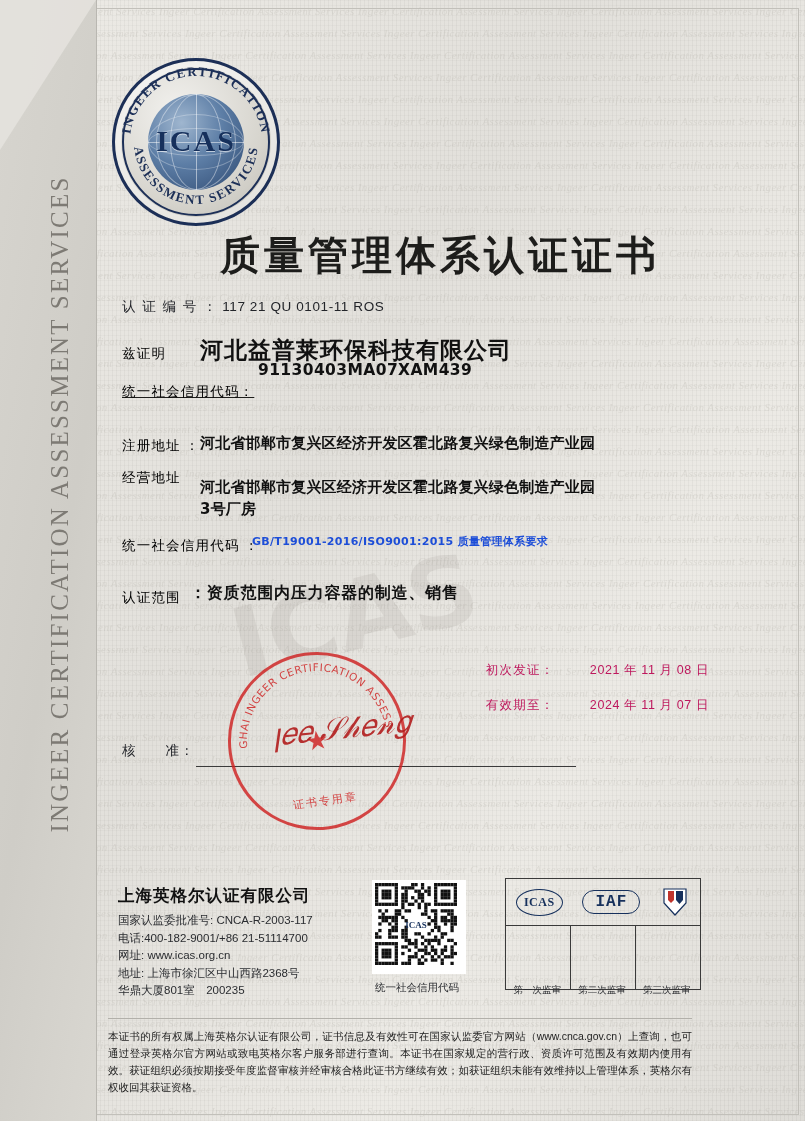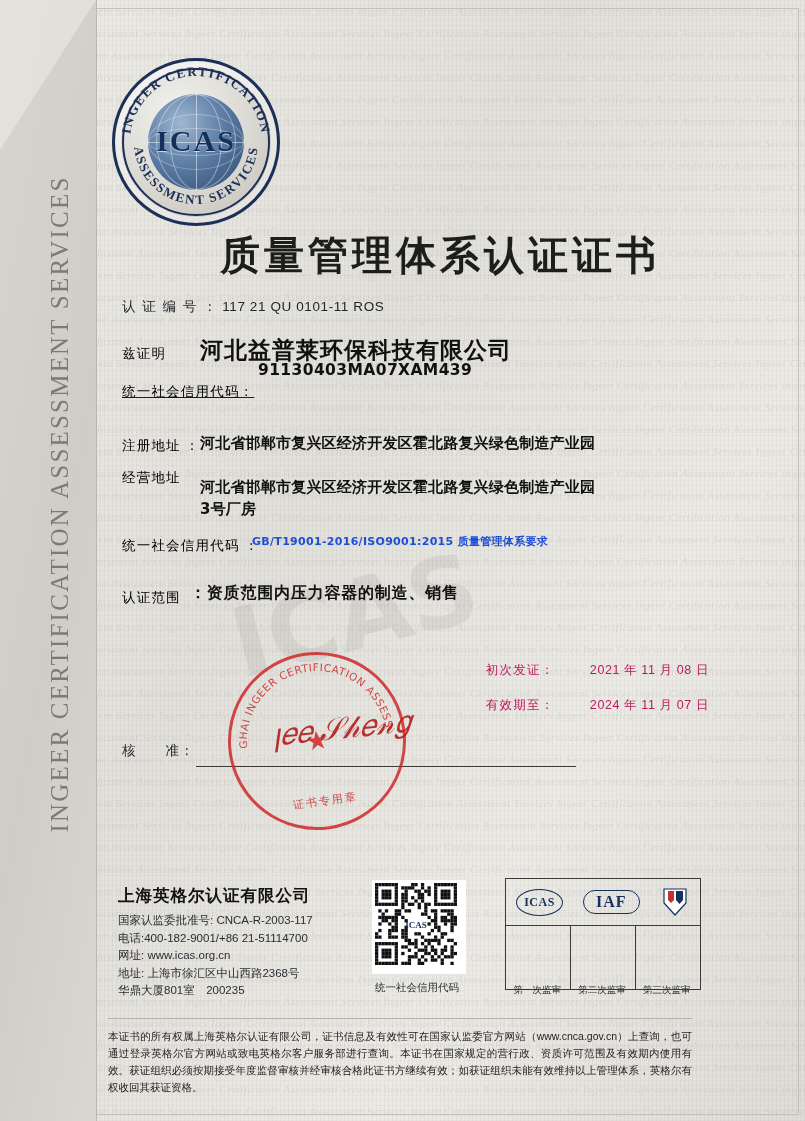--- a/index.html
+++ b/index.html
@@ -379,21 +379,21 @@
     font-family: "Liberation Serif", serif;
     font-weight: bold;
     font-size: 12px;
     color: #16305c;
     border: 1.5px solid #16305c;
     border-radius: 50%;
     padding: 5px 7px;
     letter-spacing: 0.5px;
   }
   .iaf-mark {
-    font-family: Liberation Serif, serif;
+    font-family: Liberation Mono, monospace;
     font-weight: bold;
     font-size: 16px;
     color: #16305c;
     border: 1.5px solid #16305c;
     border-radius: 14px;
     padding: 2px 12px;
     letter-spacing: 1px;
   }
   .cnas-mark {
     width: 30px; height: 30px;

